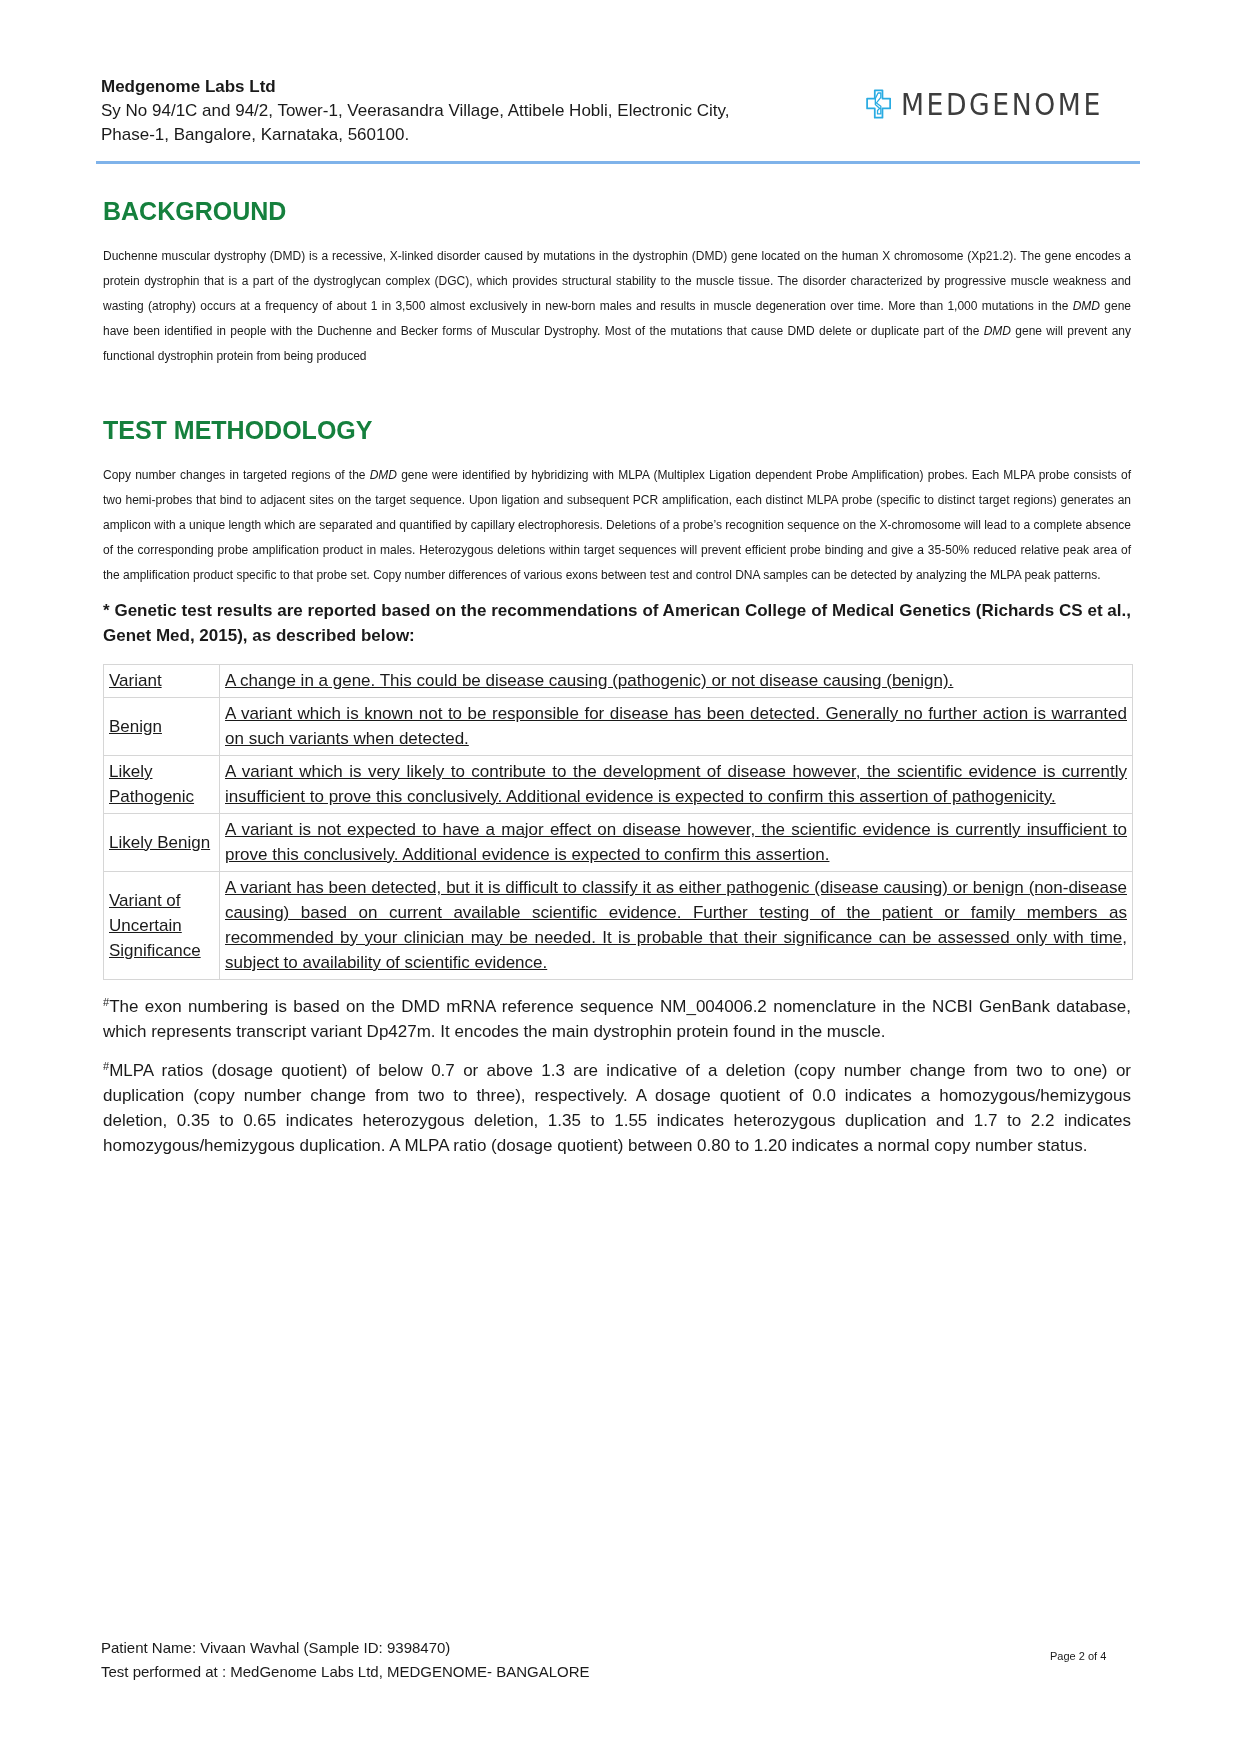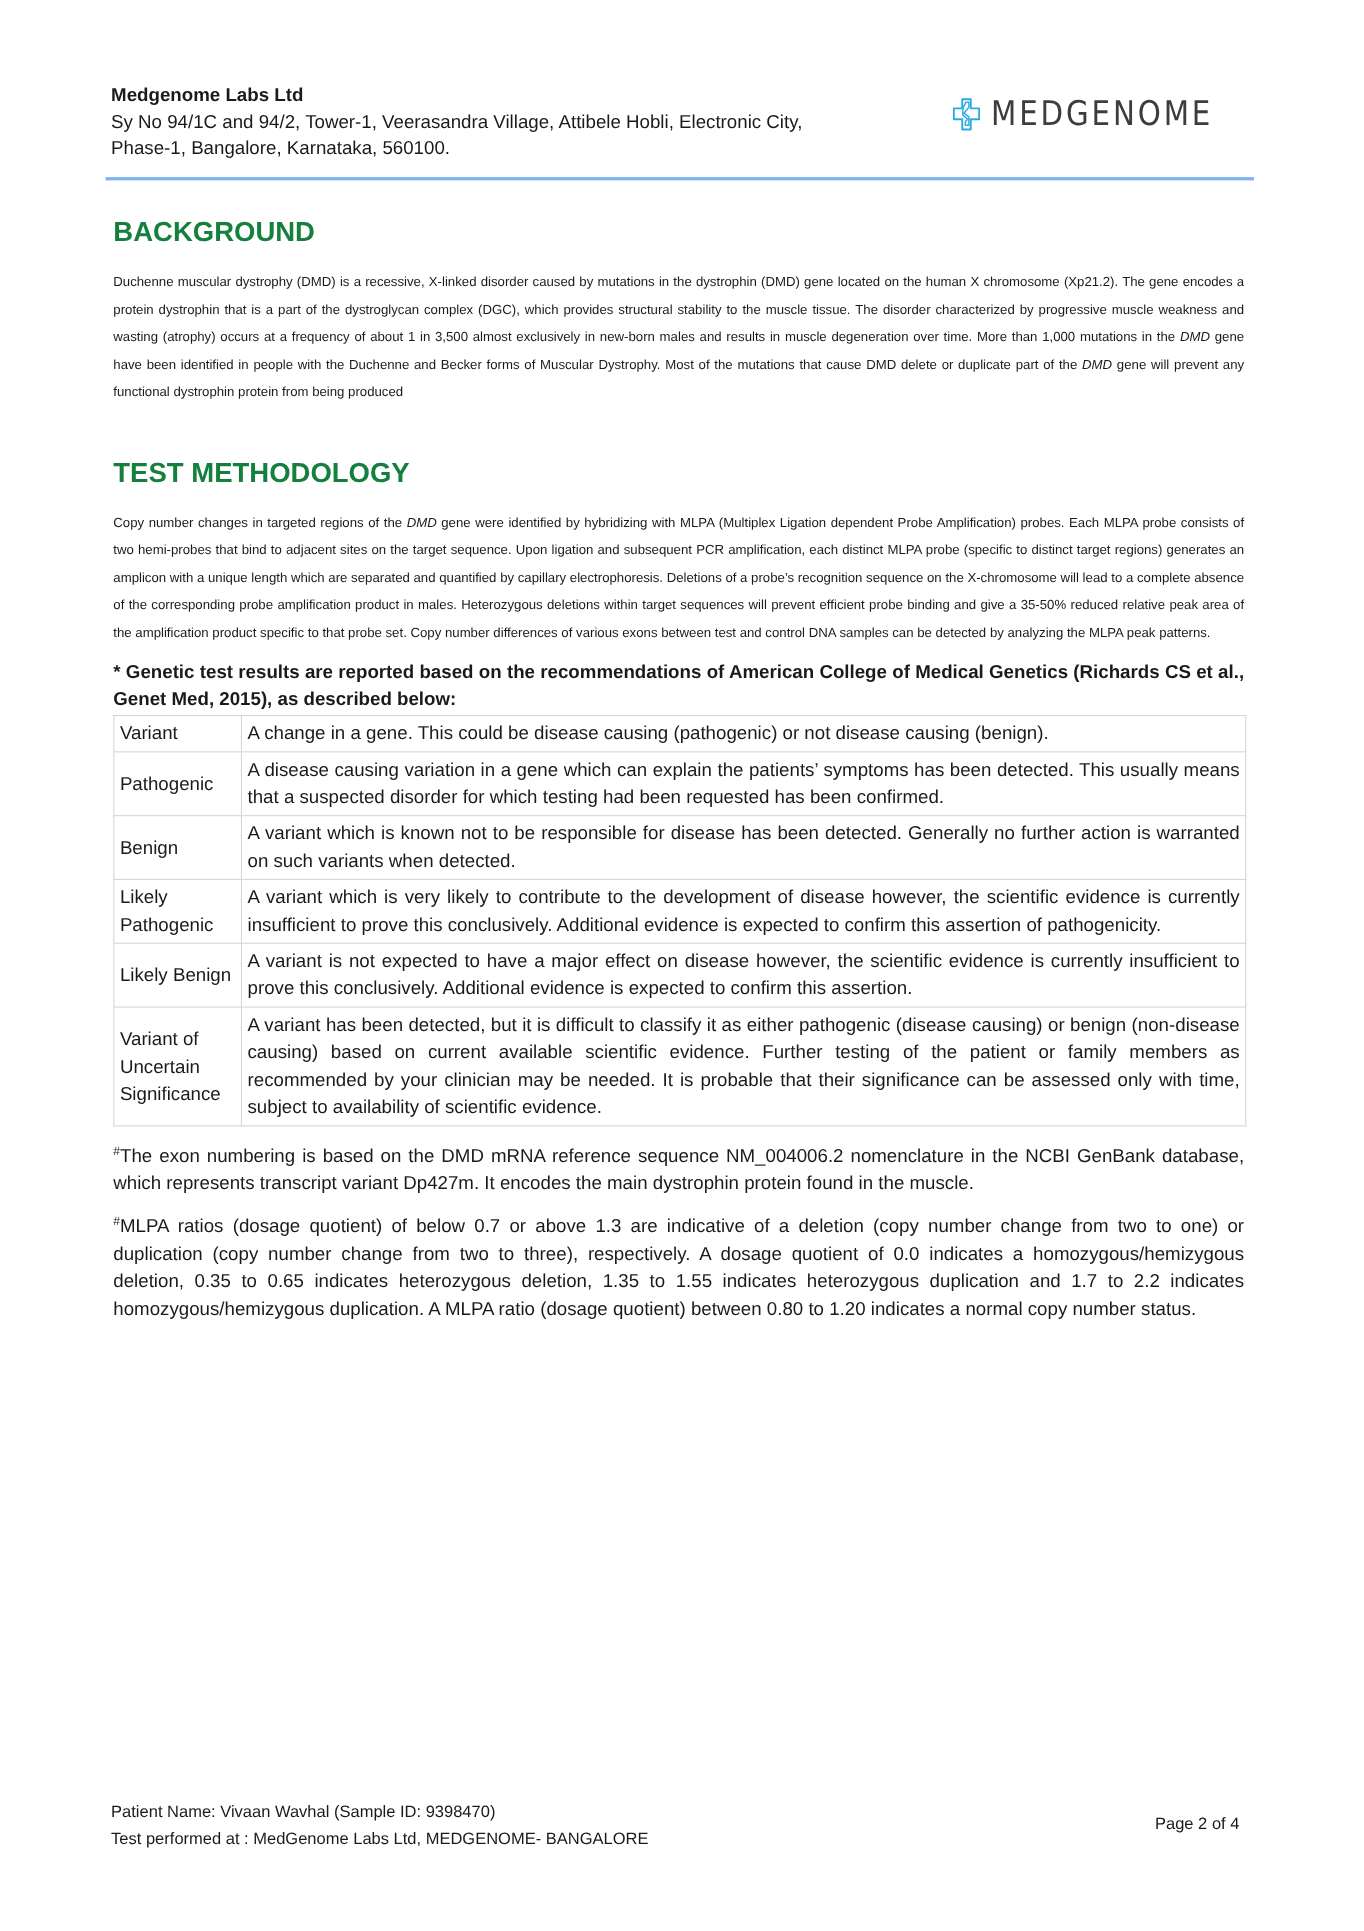--- a/index.html
+++ b/index.html
@@ -16,28 +16,28 @@
   .divider { position: absolute; left: 96px; top: 161px; width: 1044px; height: 3px; background: #7fb3ea; }
   .content { position: absolute; left: 103px; top: 196px; width: 1028px; }
   h2 { color: #15803d; font-size: 25px; font-weight: bold; margin: 0; line-height: 30px; }
   .para { font-size: 12px; line-height: 25px; text-align: justify; margin: 0; }
   .para em { font-style: italic; }
   .bg-title { margin-top: 0; }
   .bg-para { margin-top: 18px; }
   .tm-title { margin-top: 46px; }
   .tm-para { margin-top: 18px; }
   .acmg-note { font-weight: bold; font-size: 17px; line-height: 25px; text-align: justify; margin-top: 10px; }
-  table { border-collapse: collapse; width: 1030px; margin-top: 2px; font-size: 17px; line-height: 25px; }
+  table { border-collapse: collapse; width: 1030px; margin-top: 16px; font-size: 17px; line-height: 25px; text-decoration: underline; }
   td { border: 1px solid #d6d6d6; vertical-align: middle; padding: 3px 5px 4px 5px; }
   td.term { width: 105px; }
   td.def { text-align: justify; }
   .footnote { font-size: 17px; line-height: 25px; text-align: justify; margin-top: 14px; }
   .footnote sup { font-size: 11px; vertical-align: 6px; line-height: 0; }
   .footer { position: absolute; left: 101px; top: 1636px; font-size: 15px; line-height: 24px; color: #1a1a1a; }
-  .page-num { position: absolute; left: 1050px; top: 1650px; font-size: 15px; color: #1a1a1a; }
+  .page-num { position: absolute; left: 1050px; top: 1650px; font-size: 11px; color: #1a1a1a; }
 </style>
 </head>
 <body>
 
 <div class="header">
   <div class="company">Medgenome Labs Ltd</div>
   <div class="address">Sy No 94/1C and 94/2, Tower-1, Veerasandra Village, Attibele Hobli, Electronic City,</div>
   <div class="address">Phase-1, Bangalore, Karnataka, 560100.</div>
 </div>
 
@@ -62,24 +62,20 @@
 
   <div class="acmg-note">* Genetic test results are reported based on the recommendations of American College of Medical Genetics (Richards CS et al., Genet Med, 2015), as described below:</div>
 
   <table>
     <tbody>
       <tr>
         <td class="term">Variant</td>
         <td class="def">A change in a gene. This could be disease causing (pathogenic) or not disease causing (benign).</td>
       </tr>
       <tr>
-        <td class="term">Pathogenic</td>
-        <td class="def">A disease causing variation in a gene which can explain the patients’ symptoms has been detected. This usually means that a suspected disorder for which testing had been requested has been confirmed.</td>
-      </tr>
-      <tr>
         <td class="term">Benign</td>
         <td class="def">A variant which is known not to be responsible for disease has been detected. Generally no further action is warranted on such variants when detected.</td>
       </tr>
       <tr>
         <td class="term">Likely Pathogenic</td>
         <td class="def">A variant which is very likely to contribute to the development of disease however, the scientific evidence is currently insufficient to prove this conclusively. Additional evidence is expected to confirm this assertion of pathogenicity.</td>
       </tr>
       <tr>
         <td class="term">Likely Benign</td>
         <td class="def">A variant is not expected to have a major effect on disease however, the scientific evidence is currently insufficient to prove this conclusively. Additional evidence is expected to confirm this assertion.</td>

